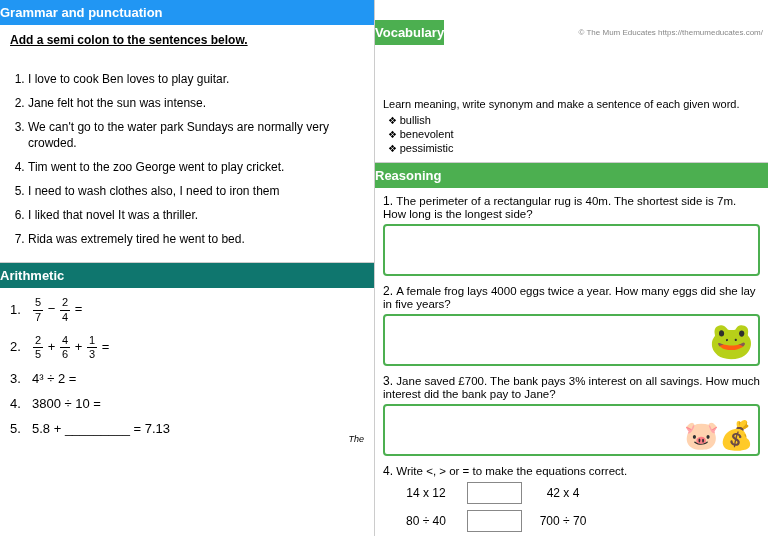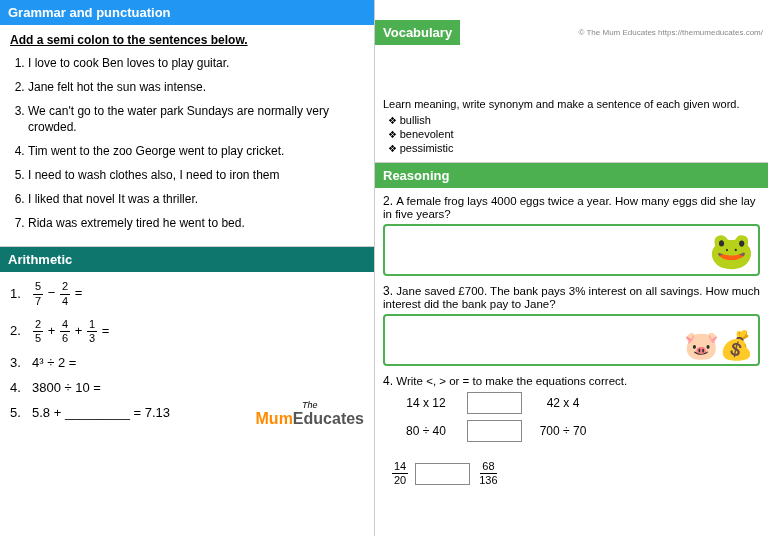--- a/index.html
+++ b/index.html
@@ -19,37 +19,37 @@
       height: 536px;
     }
     
     .left-col {
       width: 375px;
       border-right: 1px solid #ccc;
       display: flex;
       flex-direction: column;
     }
     .section-header {
-      padding: 5px 8px;
+      padding: 5px 0;
       font-weight: bold;
       font-size: 13px;
       color: #fff;
     }
     .header-green { background-color: #4CAF50; }
     .header-orange { background-color: #0f766e; }
     .header-blue { background-color: #2196F3; }
 
     .grammar-section {
       padding: 8px 10px;
       flex: 1;
     }
     .grammar-section .instruction {
       font-weight: bold;
       font-size: 12px;
-      margin-bottom: 8px;
+      margin-bottom: 24px;
       text-decoration: underline;
     }
     .grammar-section ol {
       padding-left: 18px;
     }
     .grammar-section ol li {
       margin-bottom: 7px;
       font-size: 12px;
       line-height: 1.4;
     }
@@ -301,21 +301,20 @@
             <span class="li-num">4.</span>
             <span>3800 ÷ 10 =</span>
           </li>
           <li>
             <span class="li-num">5.</span>
             <span>5.8 + _________ = 7.13</span>
           </li>
         </ol>
         <div class="mum-educates-logo">
           <div class="the-text">The</div>
-          <div class="main-text"><span>Mum</span>Educates</div>
         </div>
       </div>
     </div>
 
   </div>
 
   <div class="right-col">
 
     <div class="vocab-section">
       <div class="vocab-header">
@@ -334,20 +333,25 @@
       </div>
     </div>
 
     <div class="reasoning-section">
       <div class="section-header header-green">
         <span>Reasoning</span>
       </div>
       <div class="reasoning-body">
         <ol>
 
+          <li>
+            <span class="q-num">1. </span>
+            <span>The perimeter of a rectangular rug is 40m. The shortest side is 7m. How long is the longest side?</span>
+            <div class="answer-box"></div>
+          </li>
 
           <li>
             <span class="q-num">2. </span>
             <span>A female frog lays 4000 eggs twice a year. How many eggs did she lay in five years?</span>
             <div class="answer-box">
               <span class="frog-img">🐸</span>
             </div>
           </li>
 
           <li>

